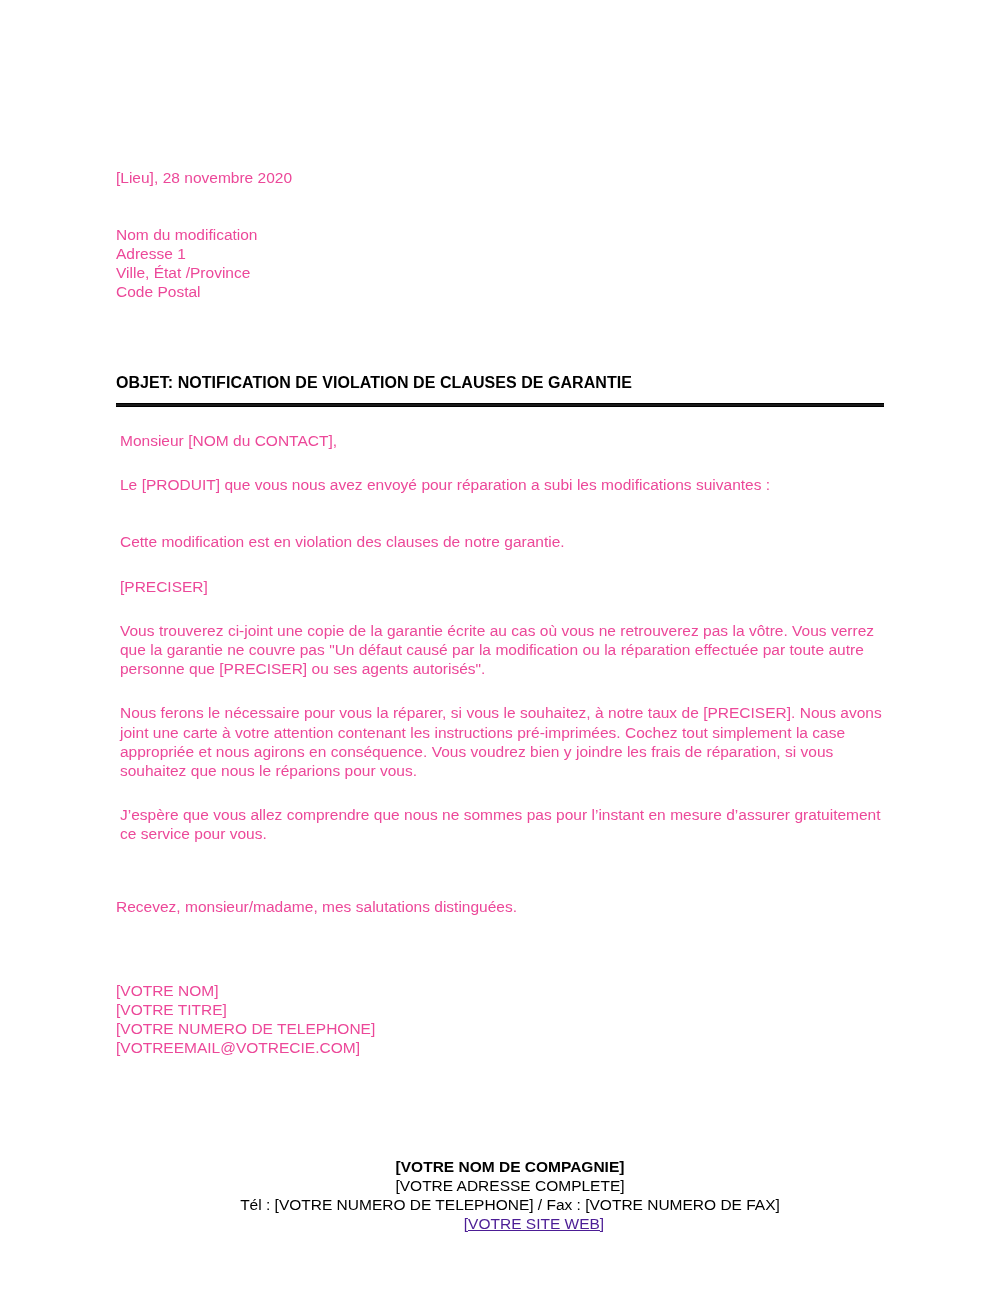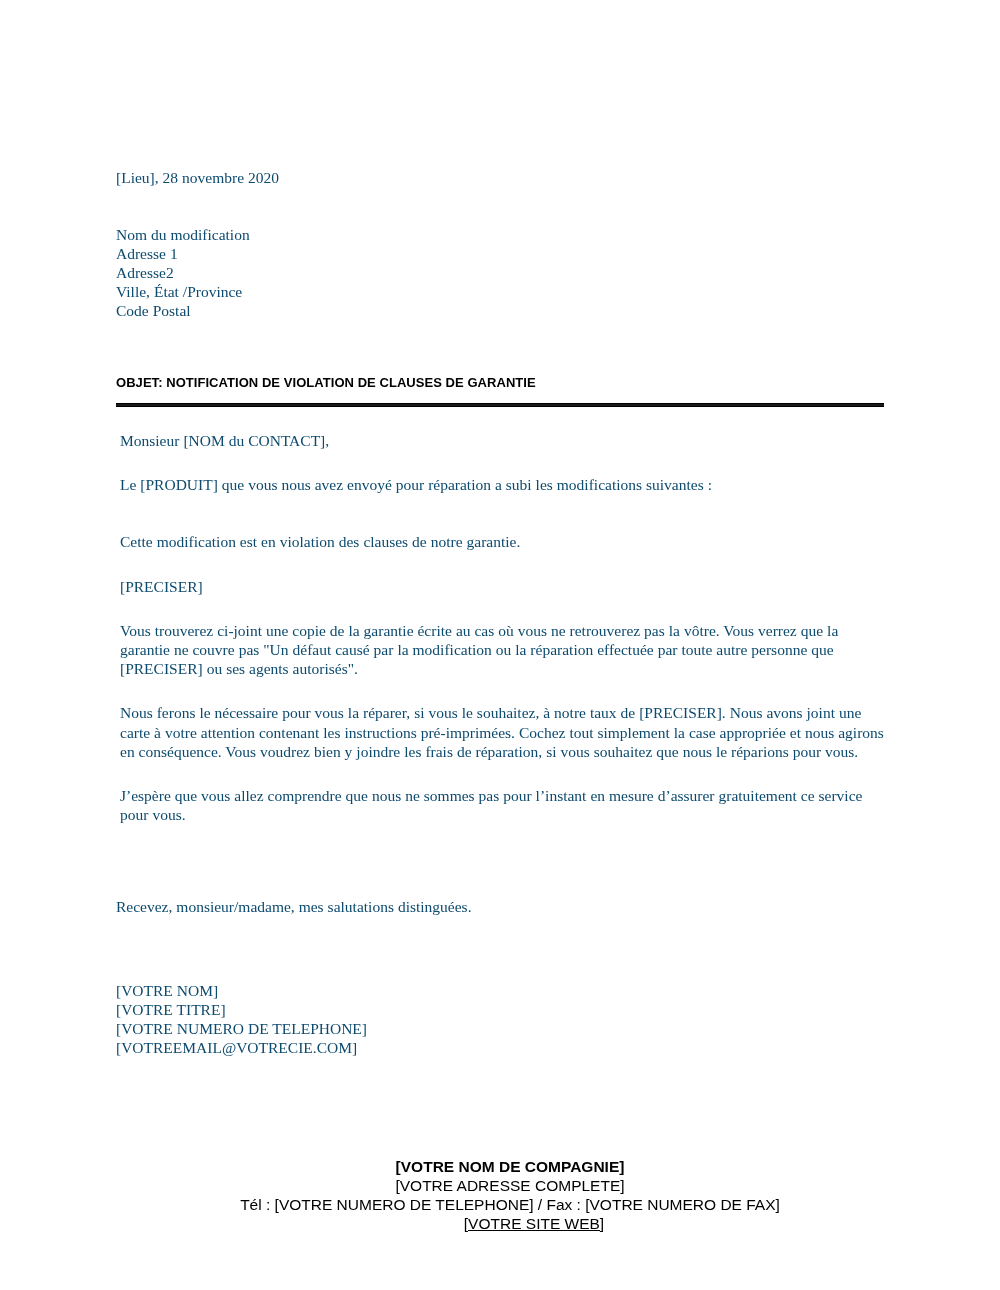--- a/index.html
+++ b/index.html
@@ -25,25 +25,24 @@
     position: absolute;
     left: 116px;
     top: 0;
     width: 768px;
   }
   
   .line,
   .para {
     font-size: 15.5px;
     line-height: 19px;
-    color: #0c4a6e;
+    color: #ec4899;
     margin: 0;
     text-align: left;
     word-spacing: 0.1px;
-    font-family: Liberation Serif, serif;
   }
   .para {
     line-height: 19.2px;
   }
   
   .date-block {
     position: absolute;
     top: 168px;
     left: 0;
     width: 100%;
@@ -56,21 +55,21 @@
     width: 100%;
   }
   
   .subject-block {
     position: absolute;
     top: 373px;
     left: 0;
     width: 100%;
   }
   .subject-text {
-    font-size: 13px;
+    font-size: 16px;
     line-height: 19px;
     font-weight: bold;
     letter-spacing: 0.05px;
   }
   .subject-rule {
     margin-top: 11px;
     width: 768px;
     height: 4px;
     background: #1a1a1a;
     border-top: 1px solid #000;
@@ -116,40 +115,39 @@
   .footer-line {
     font-size: 15.5px;
     line-height: 19px;
     text-align: center;
     margin: 0;
   }
   .footer-line.bold {
     font-weight: bold;
   }
   .footer-link {
-    color: #000000;
+    color: #4c1d95;
     text-decoration: underline;
     cursor: pointer;
     margin-left: 48px;
   }
 </style>
 </head>
 <body>
 
 <div class="page">
   <div class="content">
 
     <div class="date-block">
       <div class="line">[Lieu], 28 novembre 2020</div>
     </div>
 
     <div class="recipient-block">
       <div class="line">Nom du modification</div>
       <div class="line">Adresse 1</div>
-      <div class="line">Adresse2</div>
       <div class="line">Ville, État /Province</div>
       <div class="line">Code Postal</div>
     </div>
 
     <div class="subject-block">
       <div class="subject-text">OBJET: NOTIFICATION DE VIOLATION DE CLAUSES DE GARANTIE</div>
       <div class="subject-rule"></div>
     </div>
 
     <div class="body-block">

